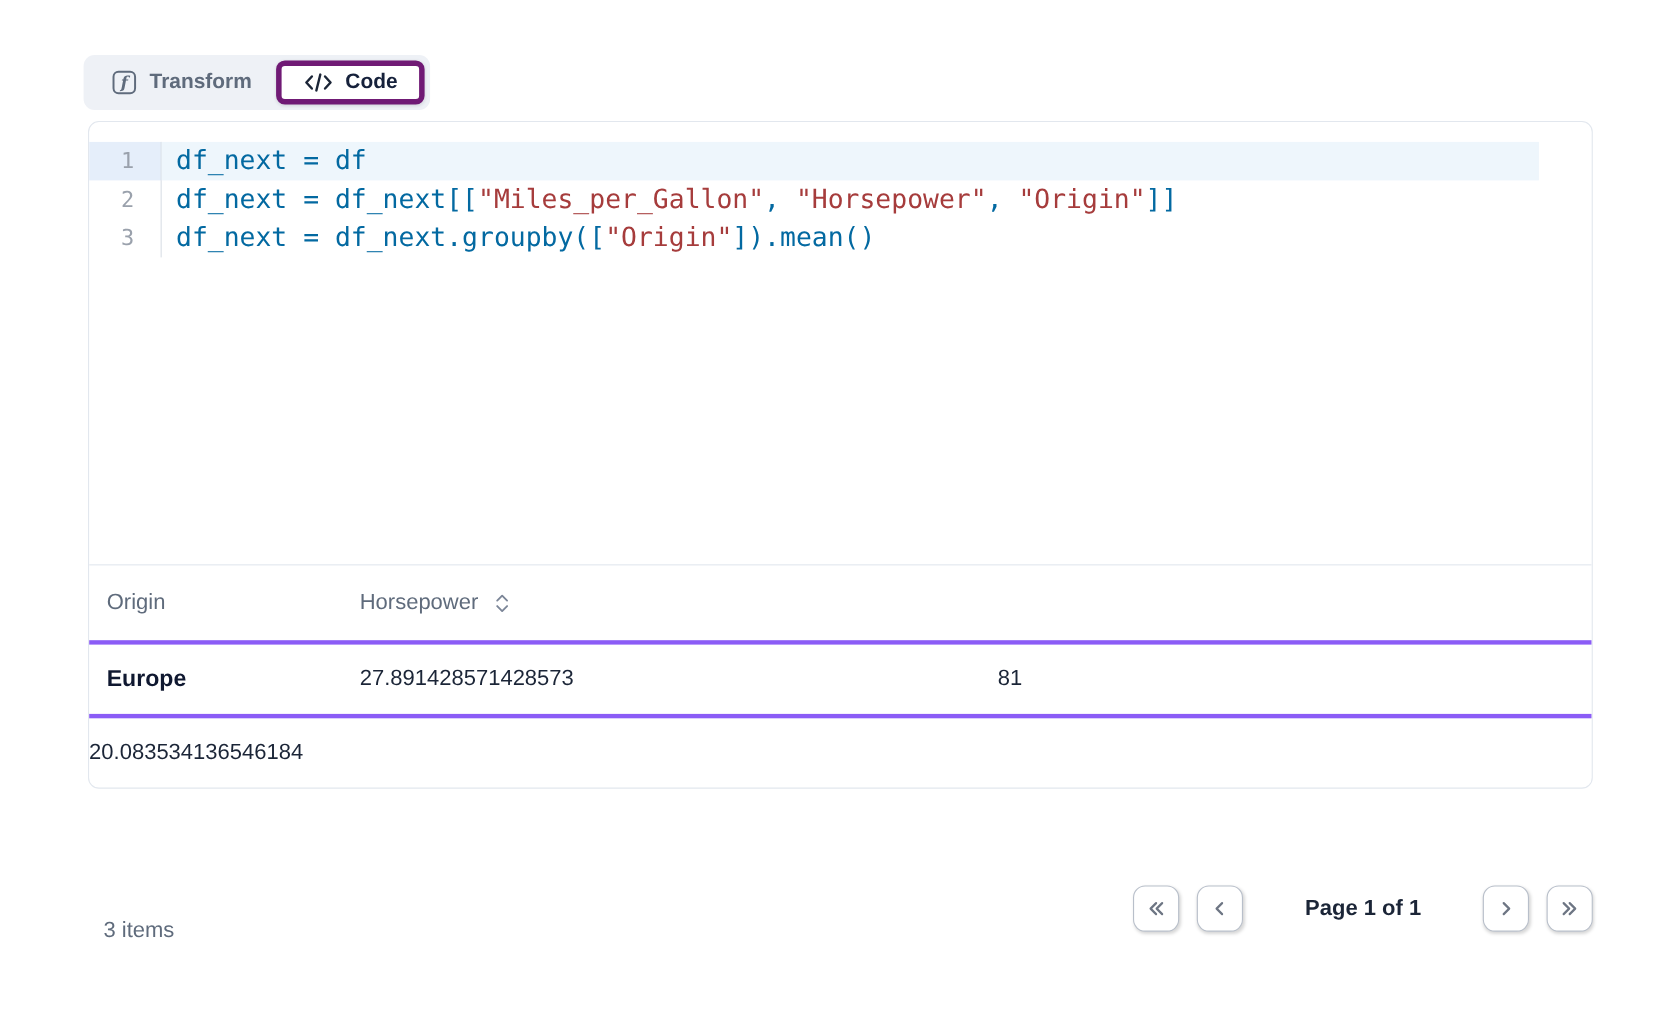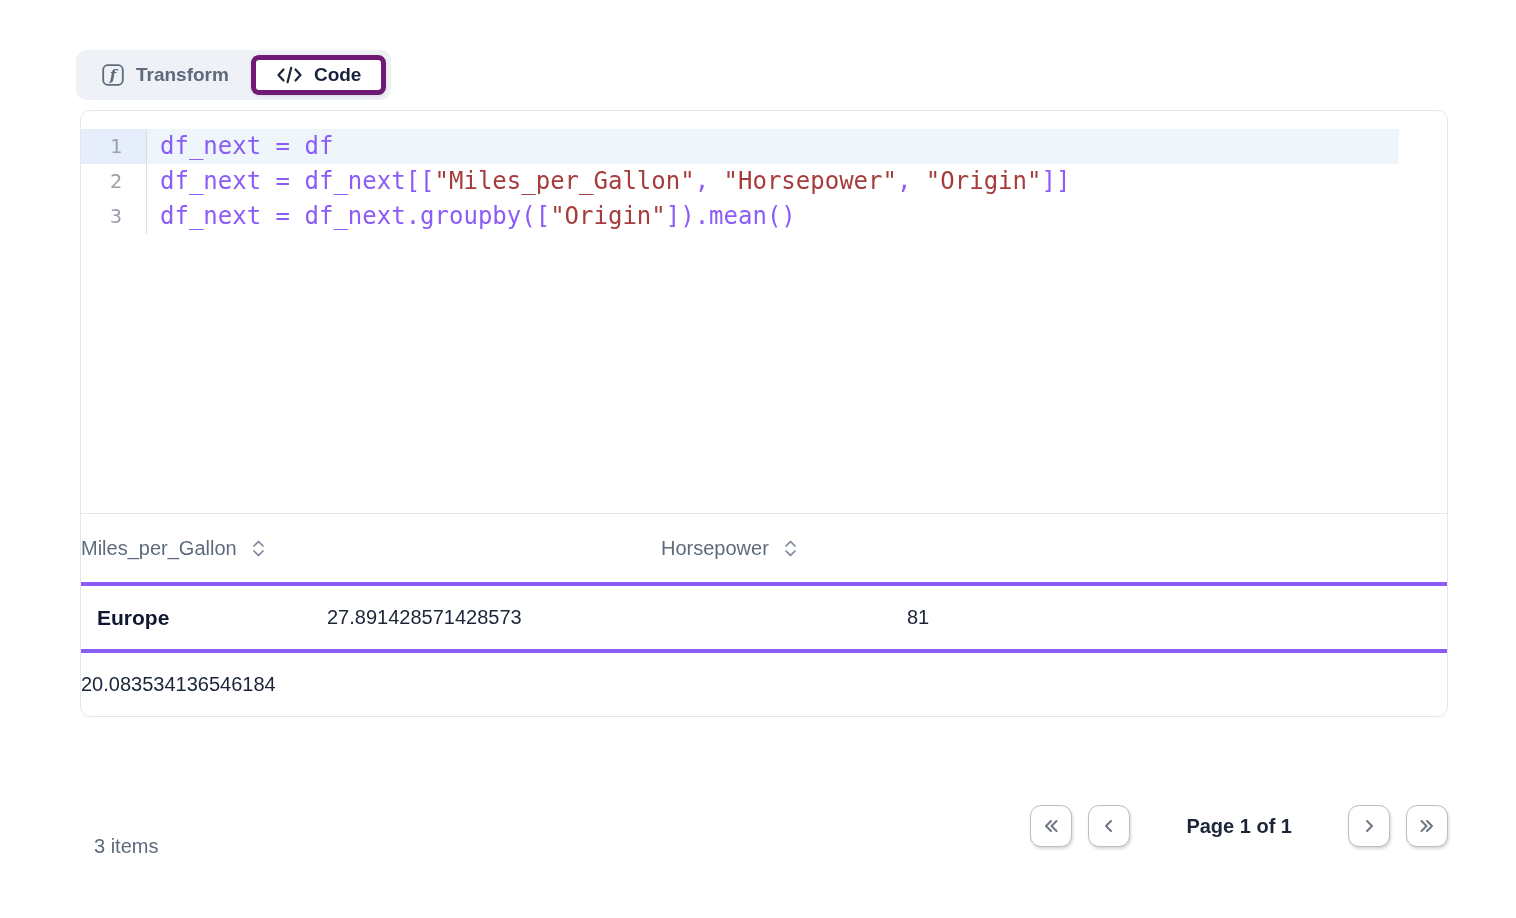--- a/index.html
+++ b/index.html
@@ -22,21 +22,21 @@
   .panel { position:absolute; left:80px; top:110px; width:1368px;
            border:1px solid #e2e7ee; border-radius:10px; background:#fff; overflow:hidden; }
 
   .editor { height:402px; padding-top:18px; font-family:"DejaVu Sans Mono", monospace; }
   .code-line { display:flex; height:35px; line-height:35px; }
   .gutter { width:66px; flex:0 0 66px; text-align:right; padding-right:24px;
             color:#9aa1ac; font-size:20px; border-right:1px solid #d9dee5; user-select:none; }
   .code-text { flex:1; padding-left:13px; white-space:pre; font-size:24px; color:#1c2541; }
   .code-line.active .gutter { background:#e5eefa; }
   .code-line.active .code-text { background:#eef6fc; margin-right:48px; }
-  .tok { color:#8b5cf6; }
+  .tok { color:#0369a1; }
   .tok.str { color:#a63c3c; }
 
   .thead { display:flex; align-items:center; height:69px; border-top:1px solid #e2e7ee;
            color:#5f6b7c; font-size:20px; }
   .trow { display:flex; align-items:center; height:67px; border-top:4px solid #8b5cf6;
           font-size:20px; color:#1b2537; }
   .col-a { width:246px; flex:0 0 246px; padding-left:16px; }
   .col-b { width:580px; flex:0 0 580px; }
   .col-c { flex:1; }
   .hcell { display:flex; align-items:center; gap:14px; cursor:pointer; }
@@ -93,30 +93,22 @@
         <div class="gutter">2</div>
         <div class="code-text"><span class="tok">df_next = df_next[[</span><span class="tok str">"Miles_per_Gallon"</span><span class="tok">, </span><span class="tok str">"Horsepower"</span><span class="tok">, </span><span class="tok str">"Origin"</span><span class="tok">]]</span></div>
       </div>
       <div class="code-line">
         <div class="gutter">3</div>
         <div class="code-text"><span class="tok">df_next = df_next.groupby([</span><span class="tok str">"Origin"</span><span class="tok">]).mean()</span></div>
       </div>
     </div>
 
     <div class="thead">
-      <div class="col-b">
-        <span class="hcell">
-          <span>Miles_per_Gallon</span>
-          <span>
-            <svg width="15" height="19" viewBox="0 0 15 19" fill="none" stroke="#7c8698" stroke-width="1.7" stroke-linecap="round" stroke-linejoin="round">
-              <path d="M3 7 L7.5 2.5 L12 7"></path>
-                <path d="M3 12 L7.5 16.5 L12 12"></path>
-            </svg>
-          </span>
-        </span>
+      <div class="col-a">
+        <span>Origin</span>
       </div>
       <div class="col-c">
         <span class="hcell">
           <span>Horsepower</span>
           <span>
             <svg width="15" height="19" viewBox="0 0 15 19" fill="none" stroke="#7c8698" stroke-width="1.7" stroke-linecap="round" stroke-linejoin="round">
               <path d="M3 7 L7.5 2.5 L12 7"></path>
                 <path d="M3 12 L7.5 16.5 L12 12"></path>
             </svg>
           </span>

